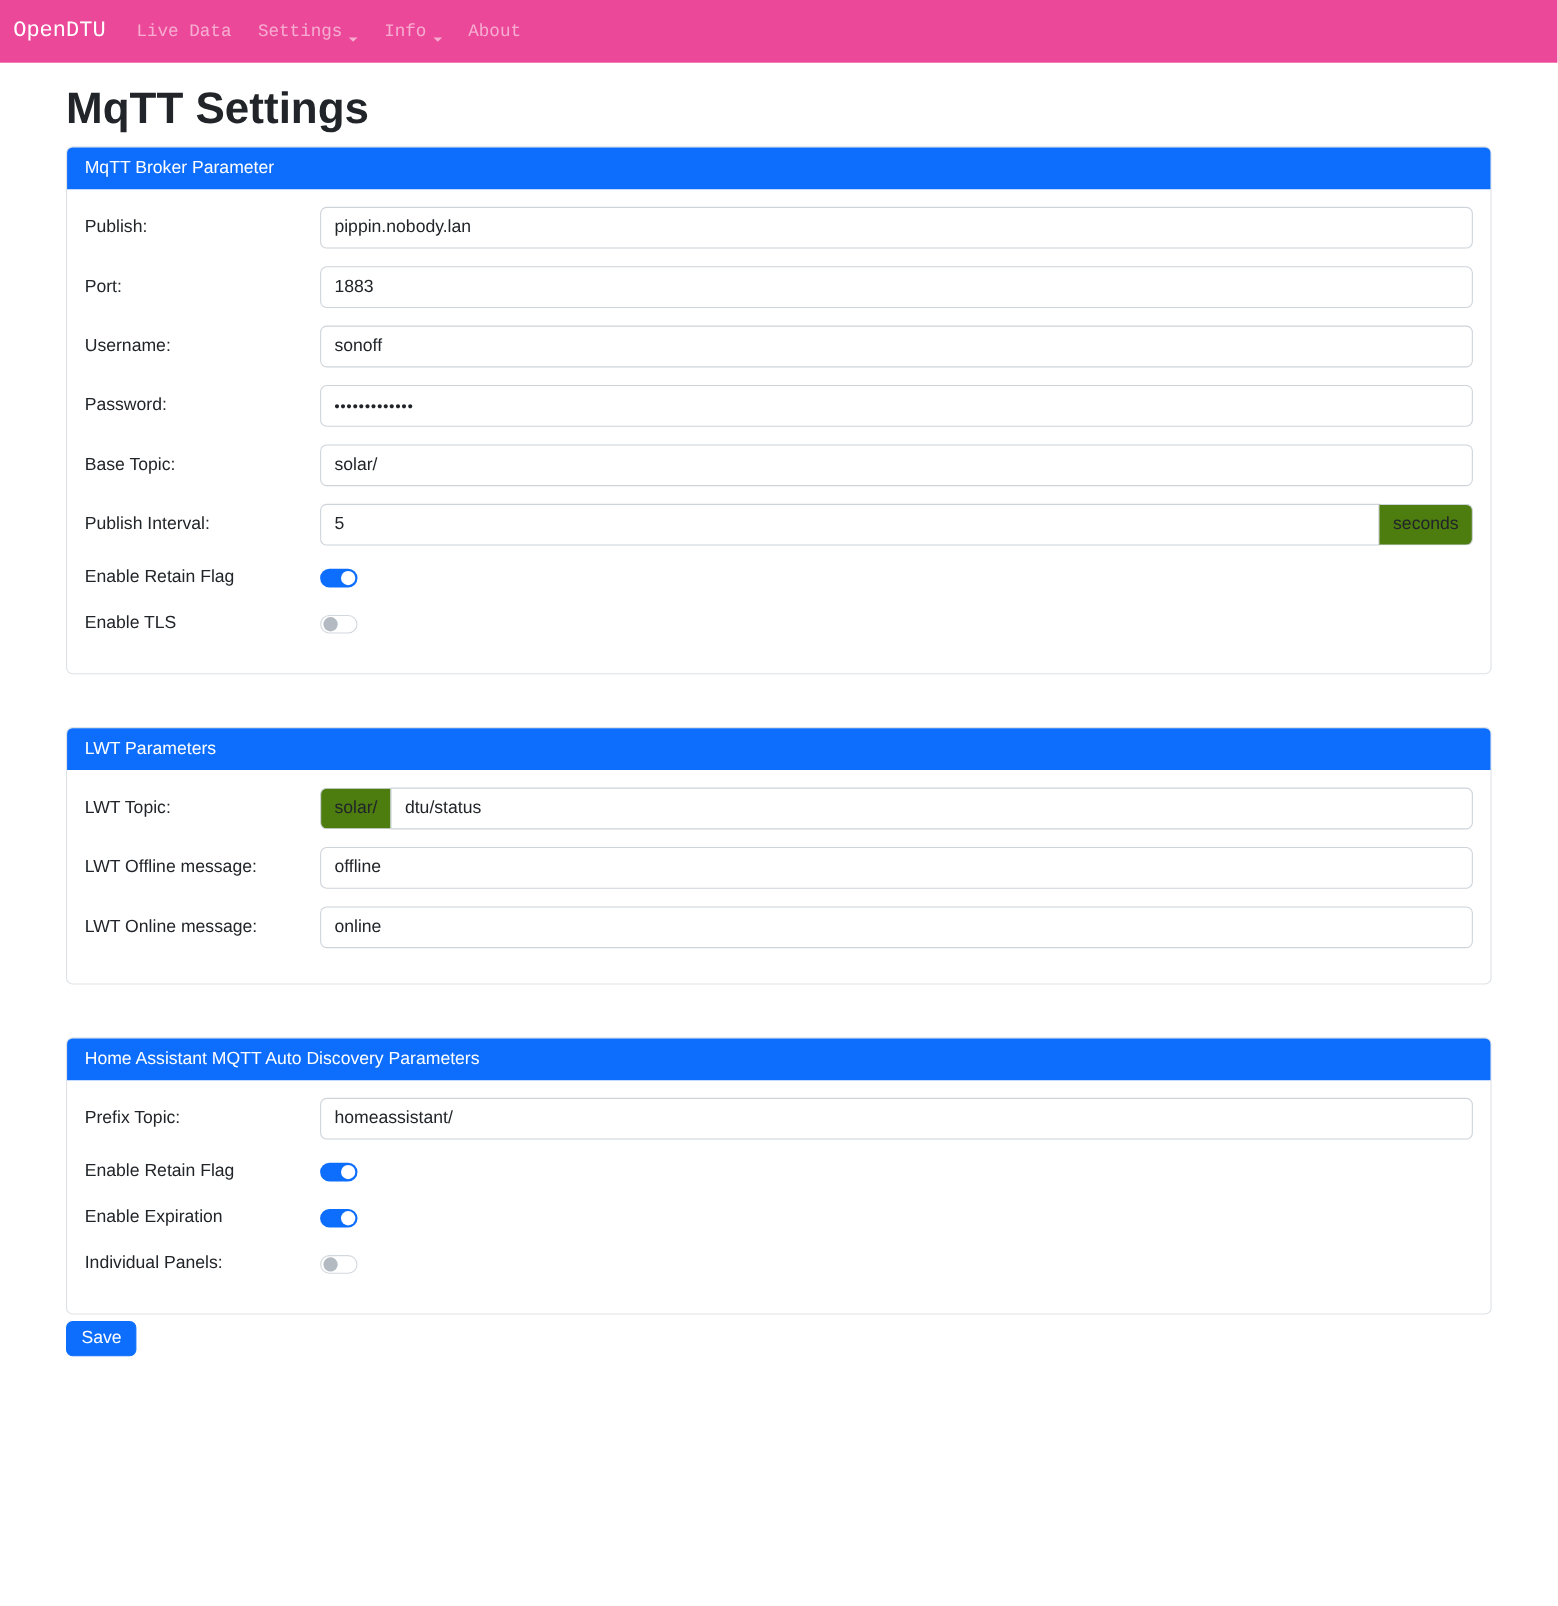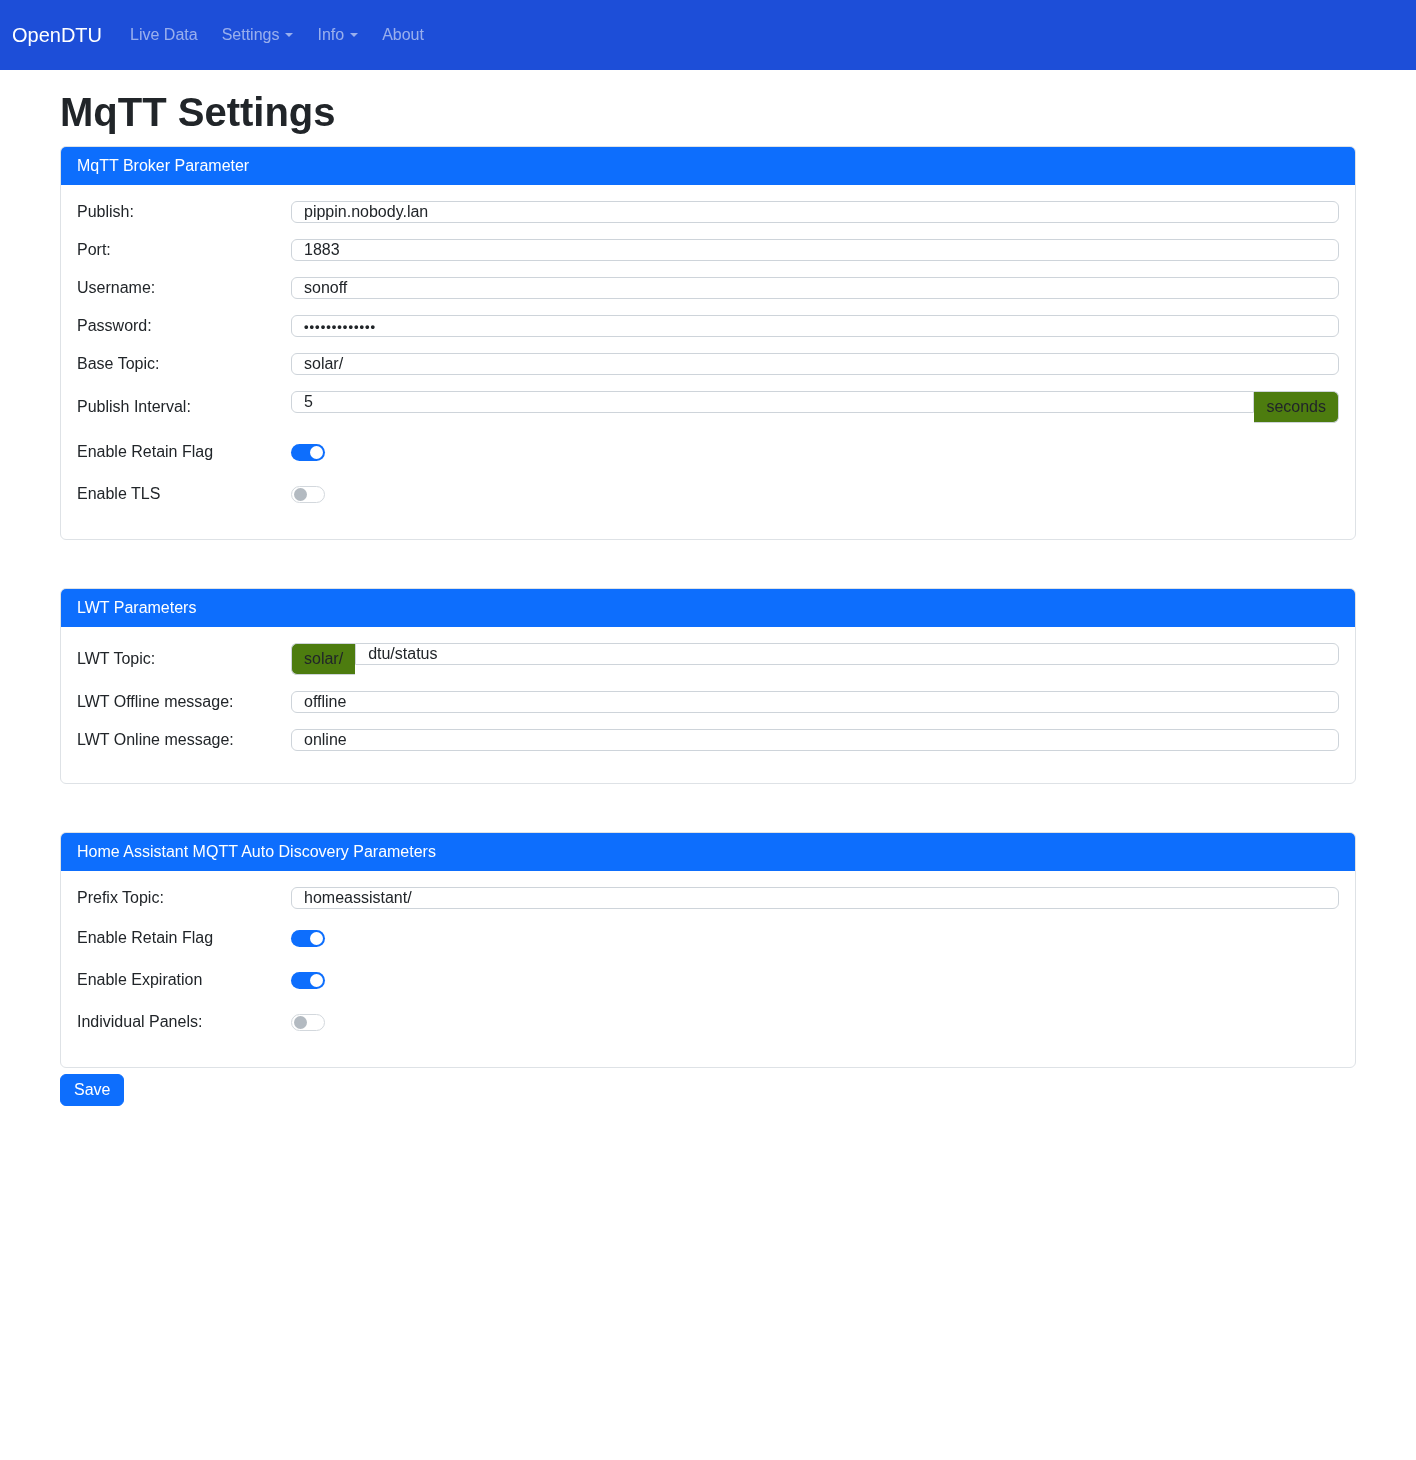--- a/index.html
+++ b/index.html
@@ -7,41 +7,42 @@
   body {
     font-family: "Liberation Sans", sans-serif;
     font-size: 16px;
     color: #212529;
     width: 1416px;
     min-height: 1460px;
   }
 
   
   .navbar {
-    background: #1d4ed8;
-    height: 70px;
+    background: #ec4899;
+    height: 57px;
     display: flex;
     align-items: center;
     padding: 0 12px;
+    font-family: Liberation Mono, monospace;
   }
   .brand {
     color: #fff;
     font-size: 20px;
     padding: 4px 0;
     margin-right: 16px;
     text-decoration: none;
     cursor: pointer;
   }
   .nav-link {
     color: rgba(255,255,255,.55);
     padding: 8px;
     margin: 0 4px;
     cursor: pointer;
     display: inline-flex;
-    align-items: center;
+    align-items: flex-end;
   }
   .caret {
     display: inline-block;
     margin-left: 6px;
     border-top: 4px solid rgba(255,255,255,.55);
     border-right: 4px solid transparent;
     border-left: 4px solid transparent;
     width: 0; height: 0;
   }
 
@@ -82,21 +83,21 @@
   .label-col {
     width: 214px;
     flex: none;
     padding-right: 12px;
   }
   .wide-labels .label-col { width: 429px; }
   .input-col { flex: 1 1 auto; display: flex; }
 
   input.form-control {
     width: 100%;
-    height: 22px;
+    height: 38px;
     border: 1px solid #ced4da;
     border-radius: 6px;
     padding: 6px 12px;
     font-size: 16px;
     font-family: inherit;
     color: #212529;
     outline: none;
     background: #fff;
   }
   .input-group { display: flex; width: 100%; }

